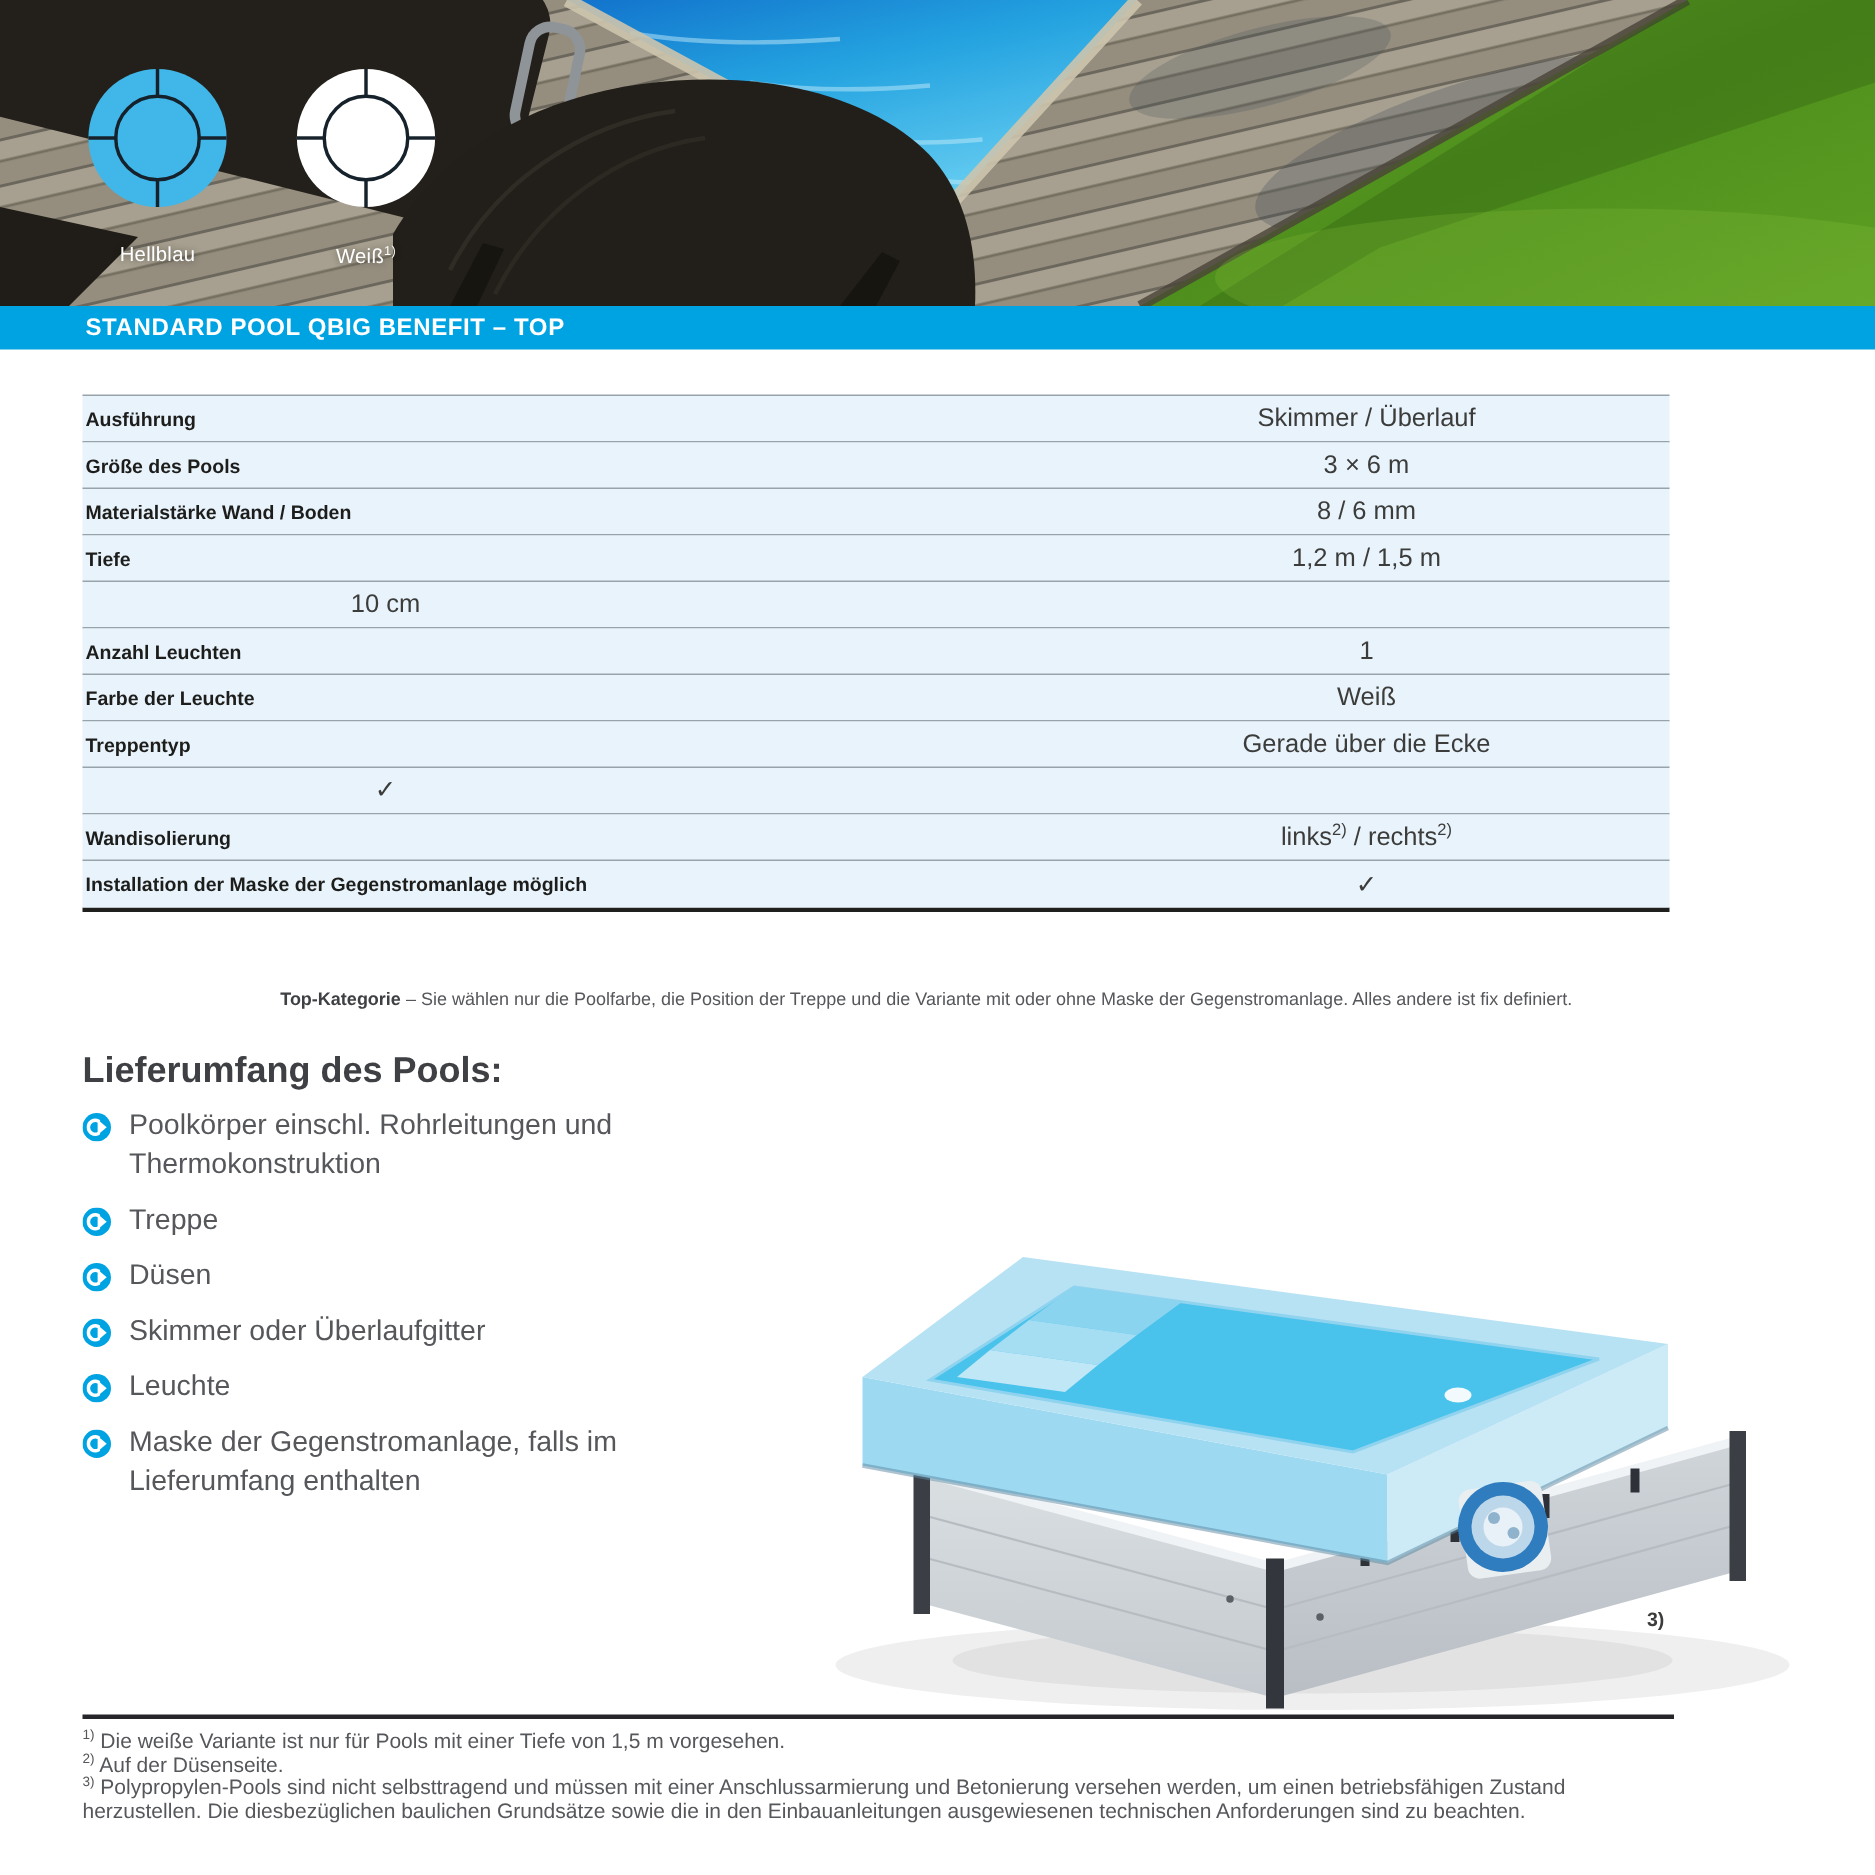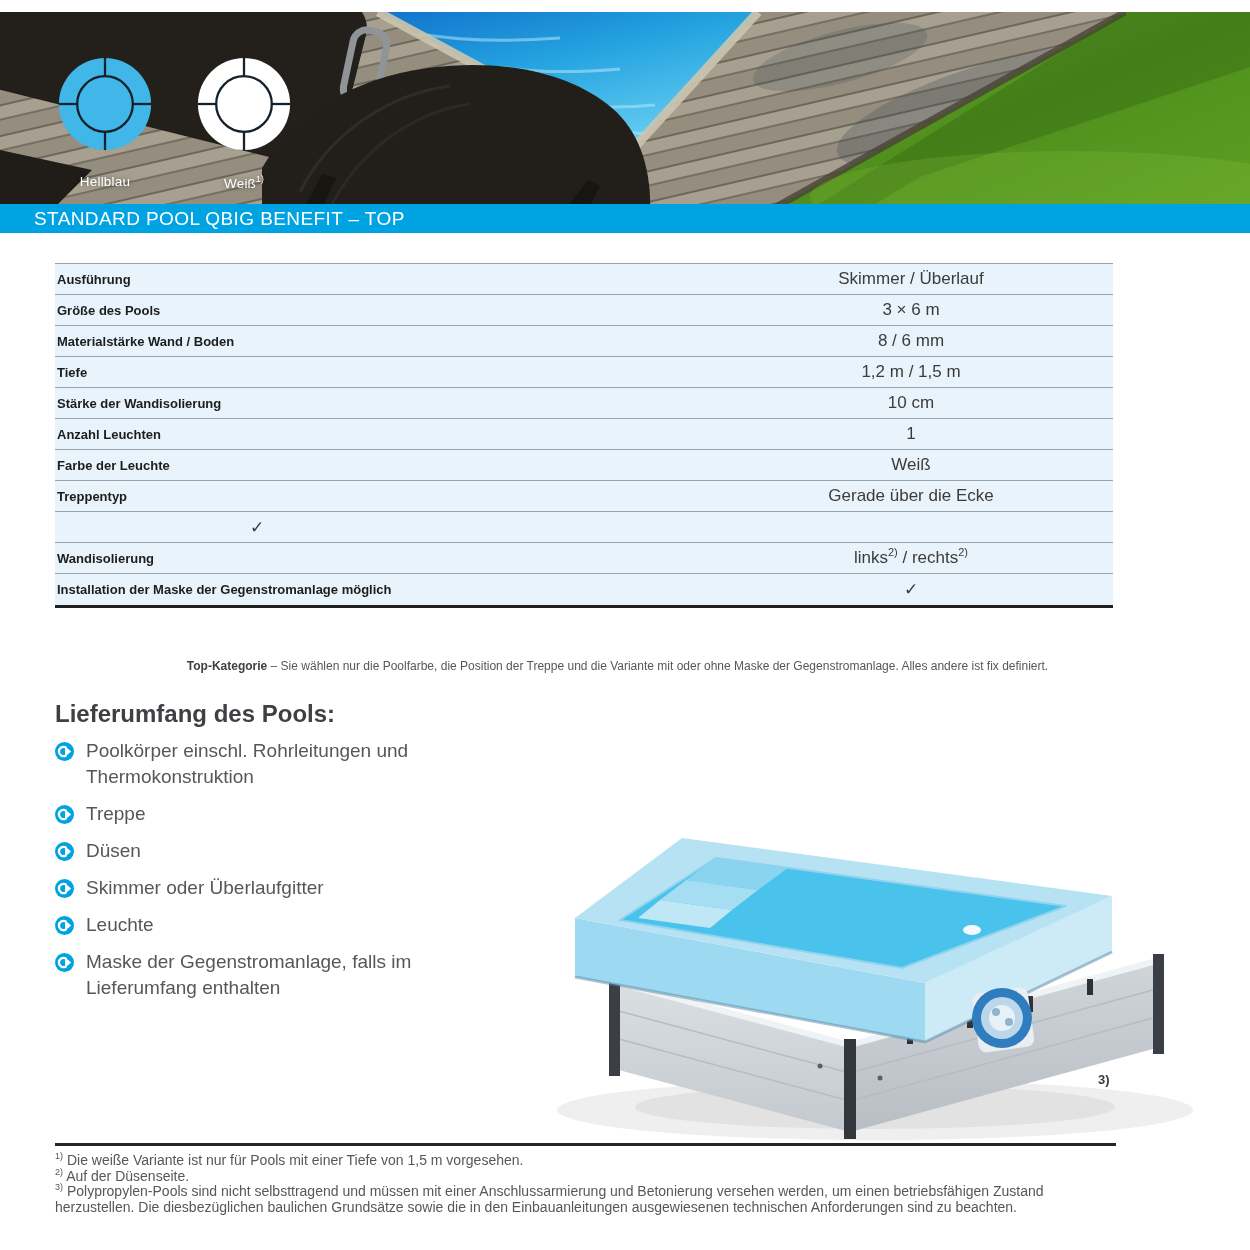--- a/index.html
+++ b/index.html
@@ -11,36 +11,36 @@
     --value_ink:#3c3c3b;
     --body_gray:#55575b;
     --lead_ink:#3e4043;
   }
   *{margin:0;padding:0;box-sizing:border-box;}
   html,body{background:#ffffff;}
   body{font-family:"Liberation Sans","DejaVu Sans",sans-serif;}
   .page{position:relative;width:1250px;height:1250px;background:#fff;overflow:hidden;}
 
   
-  .hero{position:absolute;left:0;top:0;width:1250px;height:204px;overflow:hidden;margin-top:12px;}
+  .hero{position:absolute;left:0;top:0;width:1250px;height:204px;overflow:hidden;}
   .hero svg.scene{position:absolute;left:0;top:0;width:100%;height:100%;display:block;}
   .swatch{position:absolute;width:96px;text-align:center;}
   .swatch-hellblau{left:57px;top:44px;}
   .swatch-weiss{left:196px;top:44px;}
   .swatch-icon{width:96px;height:96px;display:block;}
   .swatch-icon .ring{fill:none;stroke:#16222b;stroke-width:2.4;}
   .swatch-icon line{stroke:#16222b;stroke-width:2.4;}
   .sw-hellblau .disc{fill:var(--hellblau);}
   .sw-weiss .disc{fill:#ffffff;}
   .swatch-label{margin-top:22px;color:#fff;font-size:13.5px;letter-spacing:.2px;text-shadow:0 0 5px rgba(0,0,0,.45);}
   .swatch-label sup{font-size:8.5px;}
 
   
   .titlebar{position:absolute;left:0;top:204px;width:1250px;height:29px;background:var(--accent);display:flex;align-items:center;}
-  .titlebar .title{margin-left:34px;color:#fff;font-size:19px;font-weight:normal;letter-spacing:.4px;}
+  .titlebar .title{margin-left:57px;color:#fff;font-size:16px;font-weight:bold;letter-spacing:.4px;}
 
   
   .spec-table{position:absolute;left:55px;top:263px;width:1058px;border-top:1px solid var(--row_line);border-bottom:3px solid #1f1f1d;}
   .spec-table .row{display:flex;height:31px;align-items:center;background:var(--row_bg);border-bottom:1px solid var(--row_line);}
   .spec-table .row:last-child{border-bottom:none;}
   .spec-table .lbl{flex:1;padding-left:2px;font-size:13px;font-weight:bold;color:var(--ink);white-space:nowrap;}
   .spec-table .val{width:404px;text-align:center;font-size:17px;color:var(--value_ink);}
   .spec-table .val sup{font-size:11px;line-height:0;}
 
   
@@ -172,21 +172,20 @@
       </div>
       <div class="row">
         <div class="lbl">Materialstärke Wand / Boden</div>
         <div class="val">8 / 6 mm</div>
       </div>
       <div class="row">
         <div class="lbl">Tiefe</div>
         <div class="val">1,2 m / 1,5 m</div>
       </div>
       <div class="row">
-        <div class="lbl">Stärke der Wandisolierung</div>
         <div class="val">10 cm</div>
       </div>
       <div class="row">
         <div class="lbl">Anzahl Leuchten</div>
         <div class="val">1</div>
       </div>
       <div class="row">
         <div class="lbl">Farbe der Leuchte</div>
         <div class="val">Weiß</div>
       </div>

